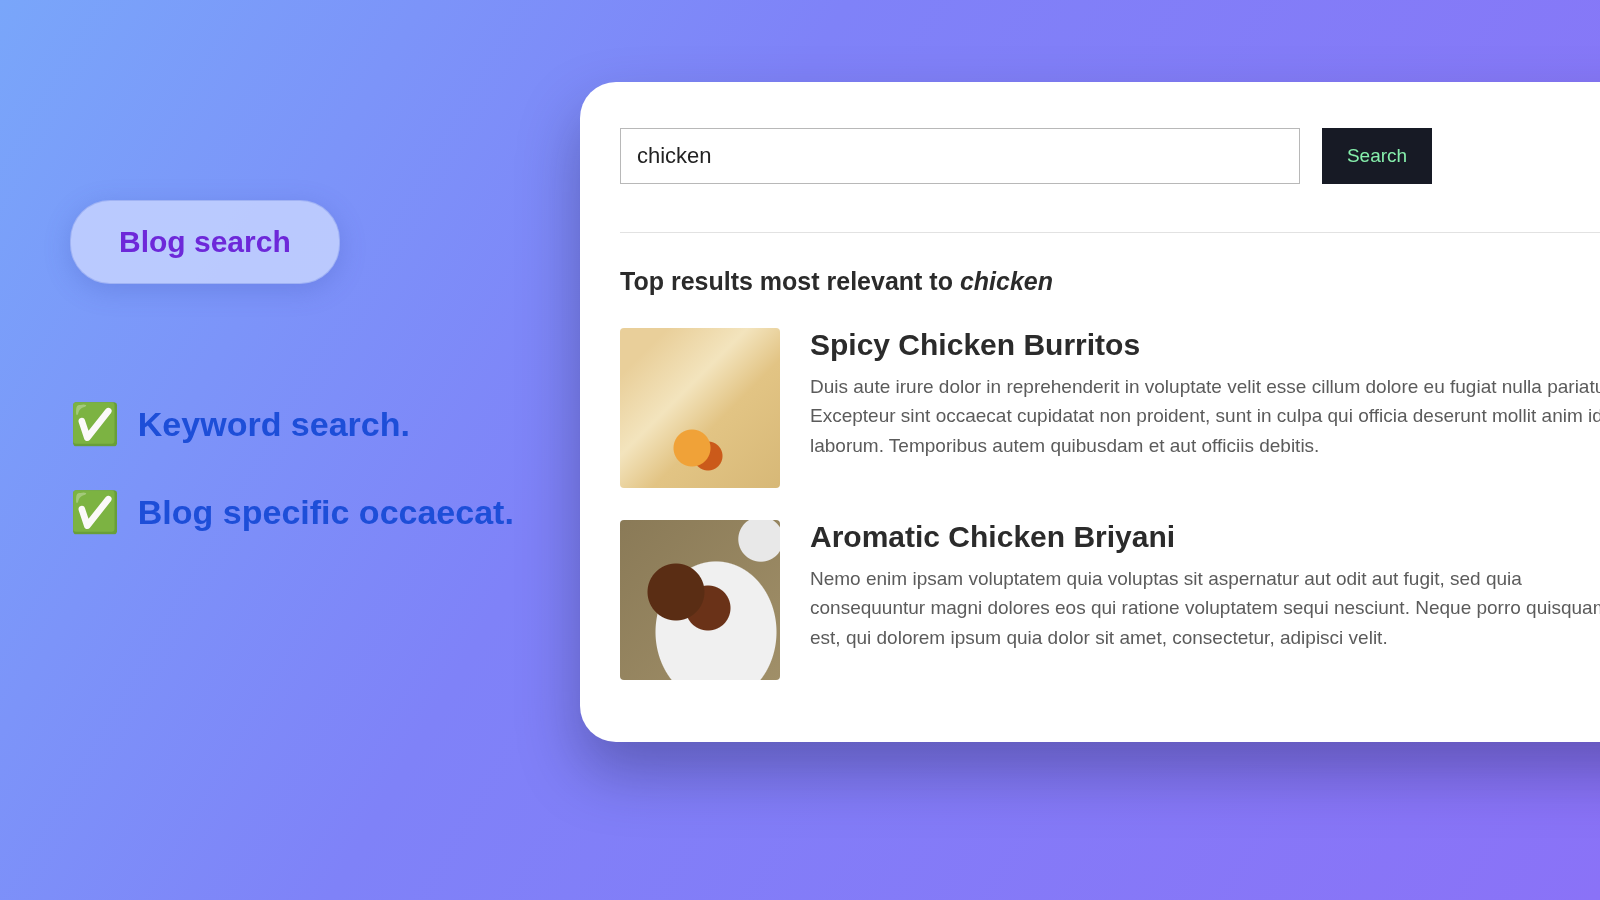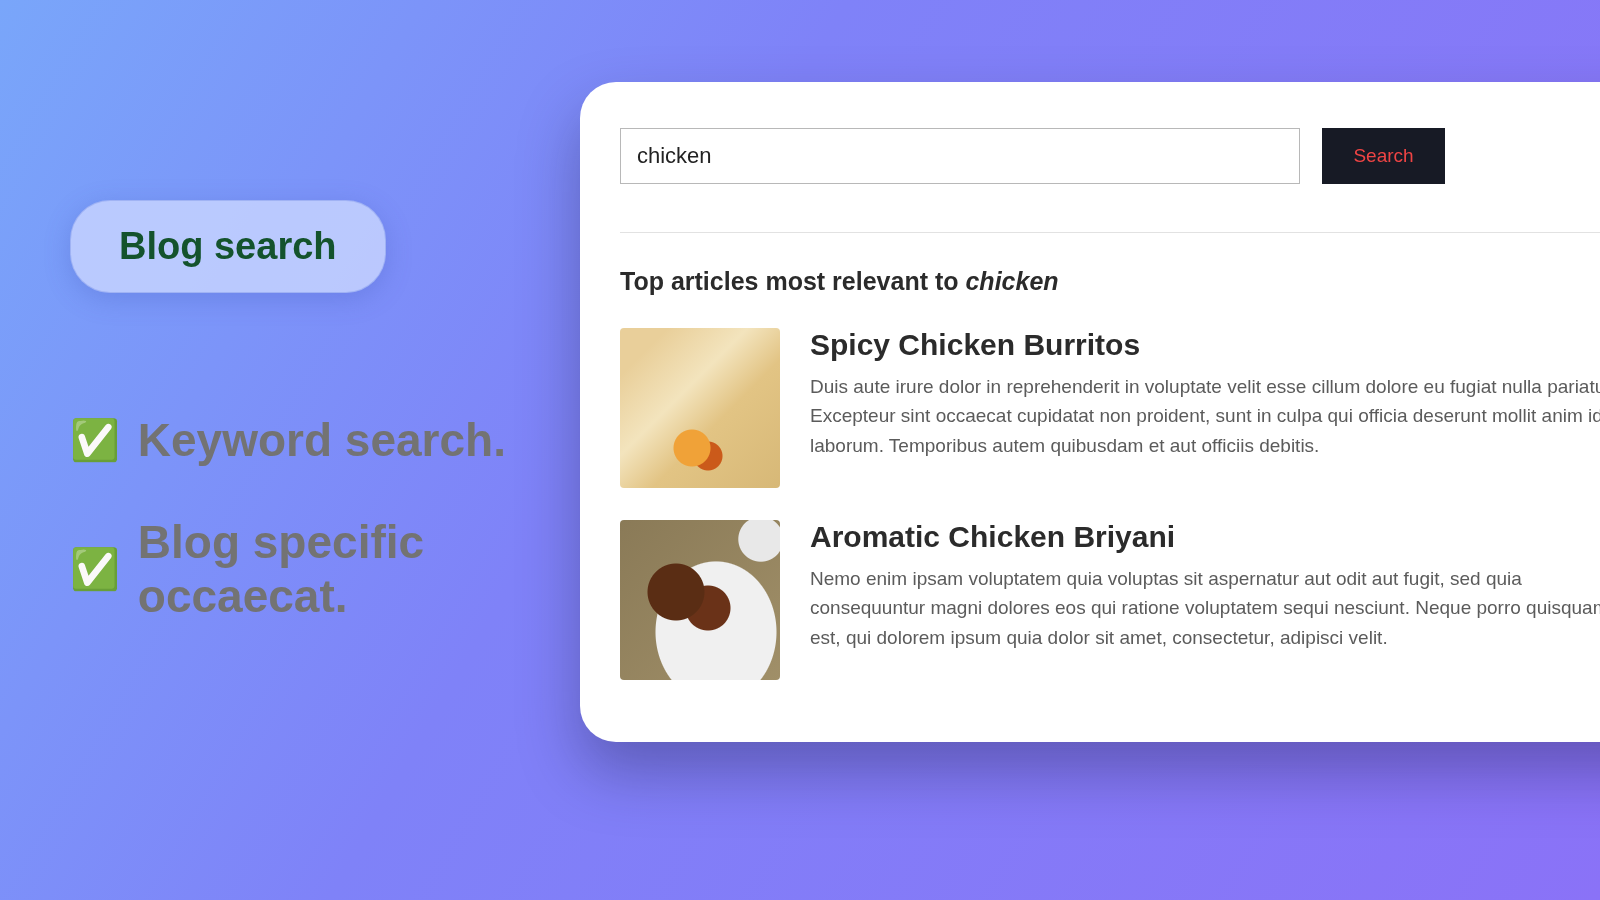--- a/index.html
+++ b/index.html
@@ -19,41 +19,41 @@
   }
   .pill {
     display: inline-block;
     background: rgba(197,210,255,0.85);
     border: 1px solid rgba(150,170,240,0.7);
     border-radius: 40px;
     padding: 24px 48px;
     box-shadow: 0 6px 26px rgba(60,80,180,0.25);
   }
   .pill-label {
-    font-size: 38px;
+    font-size: 30px;
     font-weight: 700;
-    color: #14532d;
+    color: #6d28d9;
   }
   .features {
     margin-top: 120px;
   }
   .feature-row {
     display: flex;
     align-items: center;
     gap: 18px;
     margin-bottom: 48px;
   }
   .check {
     font-size: 40px;
     line-height: 1;
   }
   .feature-text {
-    font-size: 46px;
+    font-size: 34px;
     font-weight: 700;
-    color: #737373;
+    color: #1d4ed8;
   }
 
   
   .card {
     position: absolute;
     left: 580px;
     top: 82px;
     width: 1100px;
     height: 660px;
     background: #ffffff;
@@ -71,23 +71,23 @@
     flex: 0 0 680px;
     height: 56px;
     border: 1px solid #b8b8b8;
     font-size: 22px;
     padding: 0 16px;
     color: #222;
     outline: none;
   }
   .search-btn {
     height: 56px;
-    width: 123px;
+    width: 110px;
     background: #171a25;
-    color: #ef4444;
+    color: #86efac;
     border: none;
     font-size: 19px;
     cursor: pointer;
   }
   .divider {
     margin-top: 48px;
     border: none;
     border-top: 1px solid #e2e2e2;
   }
   .results-heading {
@@ -163,21 +163,21 @@
 
 <div class="card">
   <div class="search-row">
     <input class="search-input" type="text" value="chicken" style="">
     <button class="search-btn">Search</button>
   </div>
 
   <hr class="divider">
 
   <h2 class="results-heading">
-    <span>Top articles most relevant to </span><em>chicken</em>
+    <span>Top results most relevant to </span><em>chicken</em>
   </h2>
 
   <div class="result">
     <div class="thumb thumb-burrito"></div>
     <div class="result-body">
       <div class="result-title">Spicy Chicken Burritos</div>
       <div class="result-snippet">Duis aute irure dolor in reprehenderit in voluptate velit esse cillum dolore eu fugiat nulla pariatur. Excepteur sint occaecat cupidatat non proident, sunt in culpa qui officia deserunt mollit anim id est laborum. Temporibus autem quibusdam et aut officiis debitis.</div>
     </div>
   </div>
 

